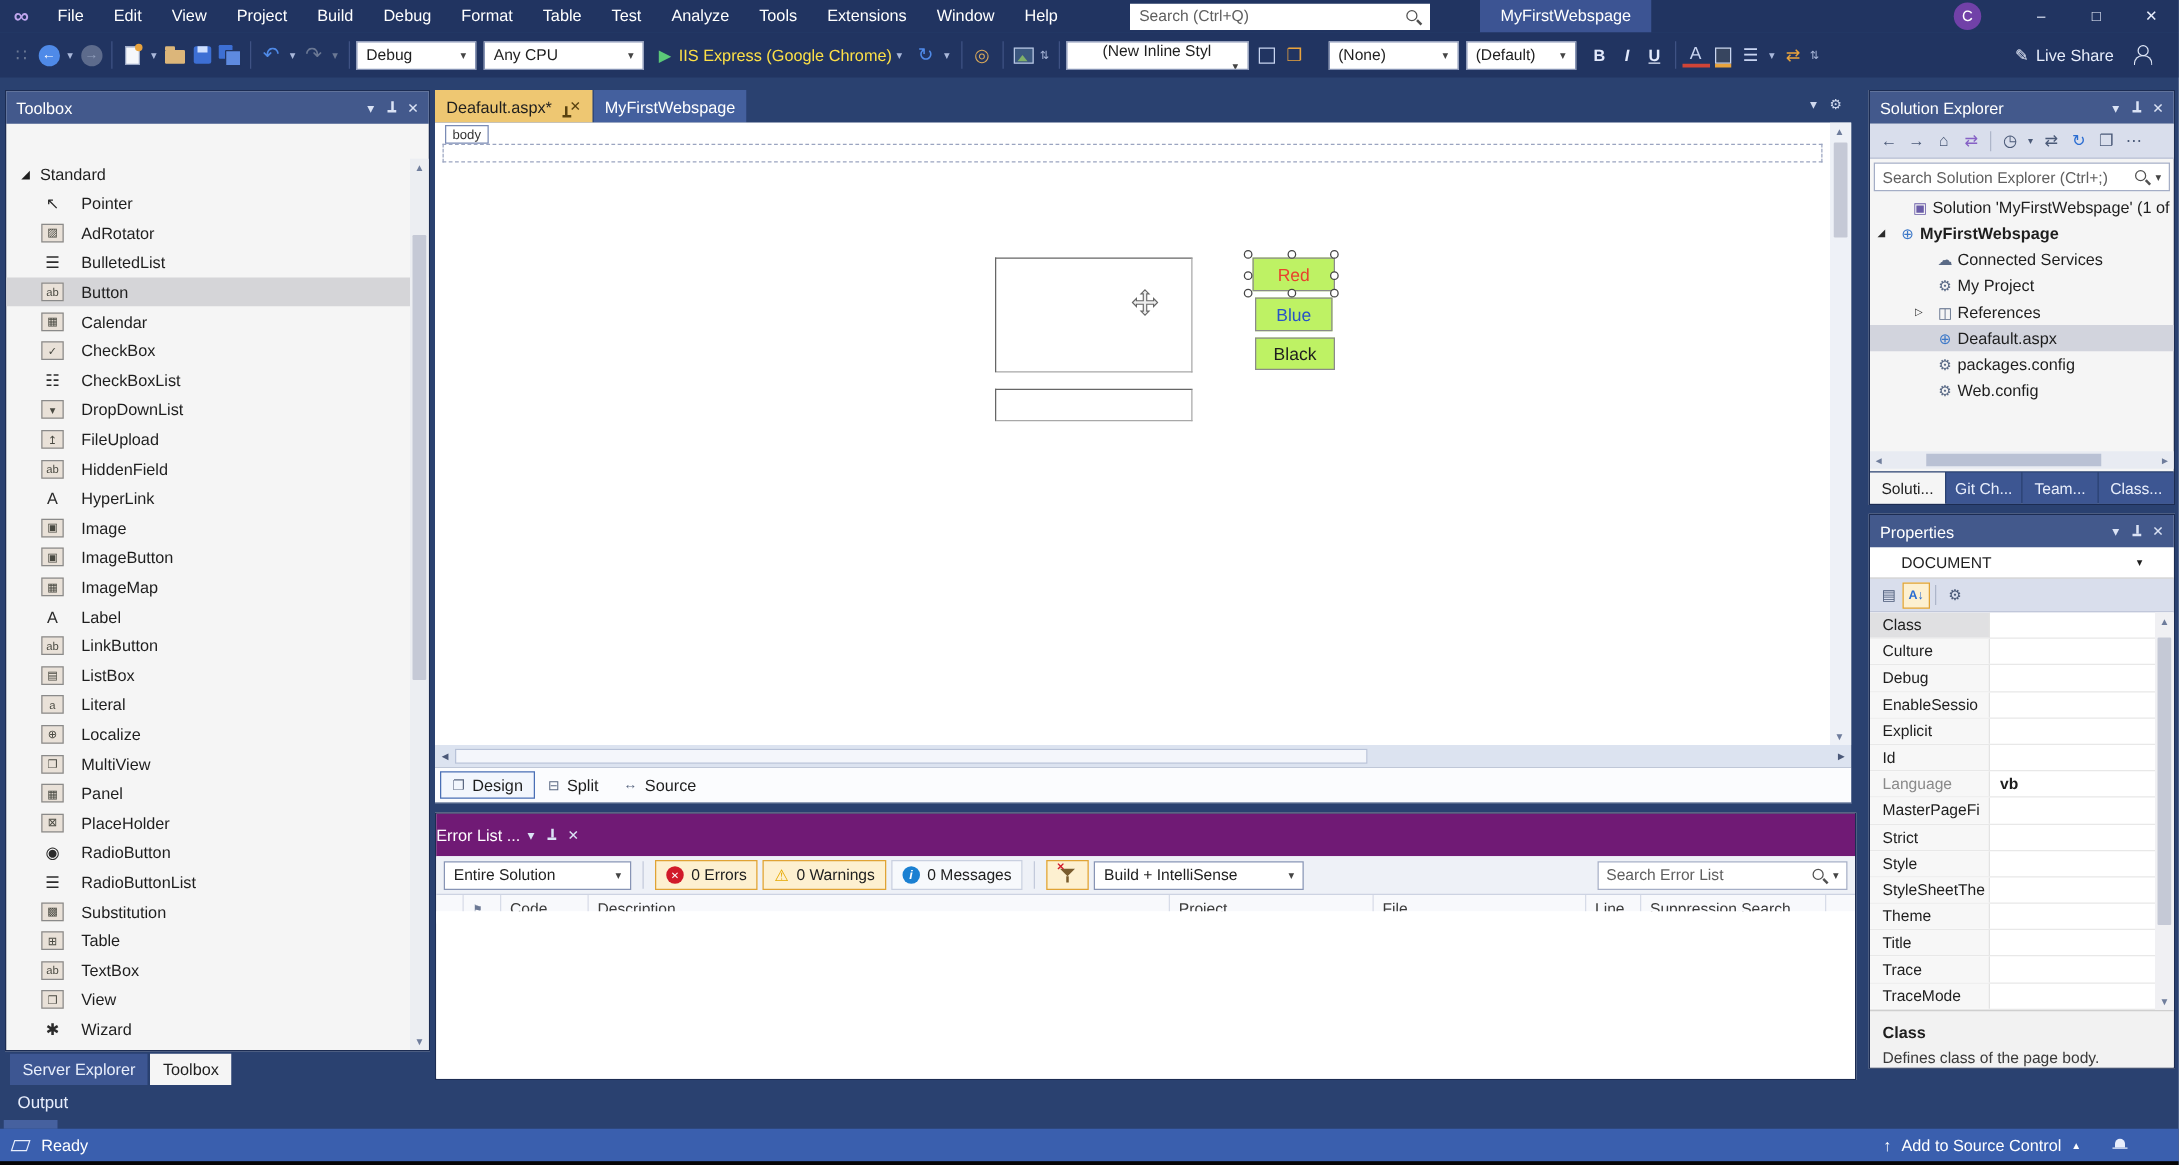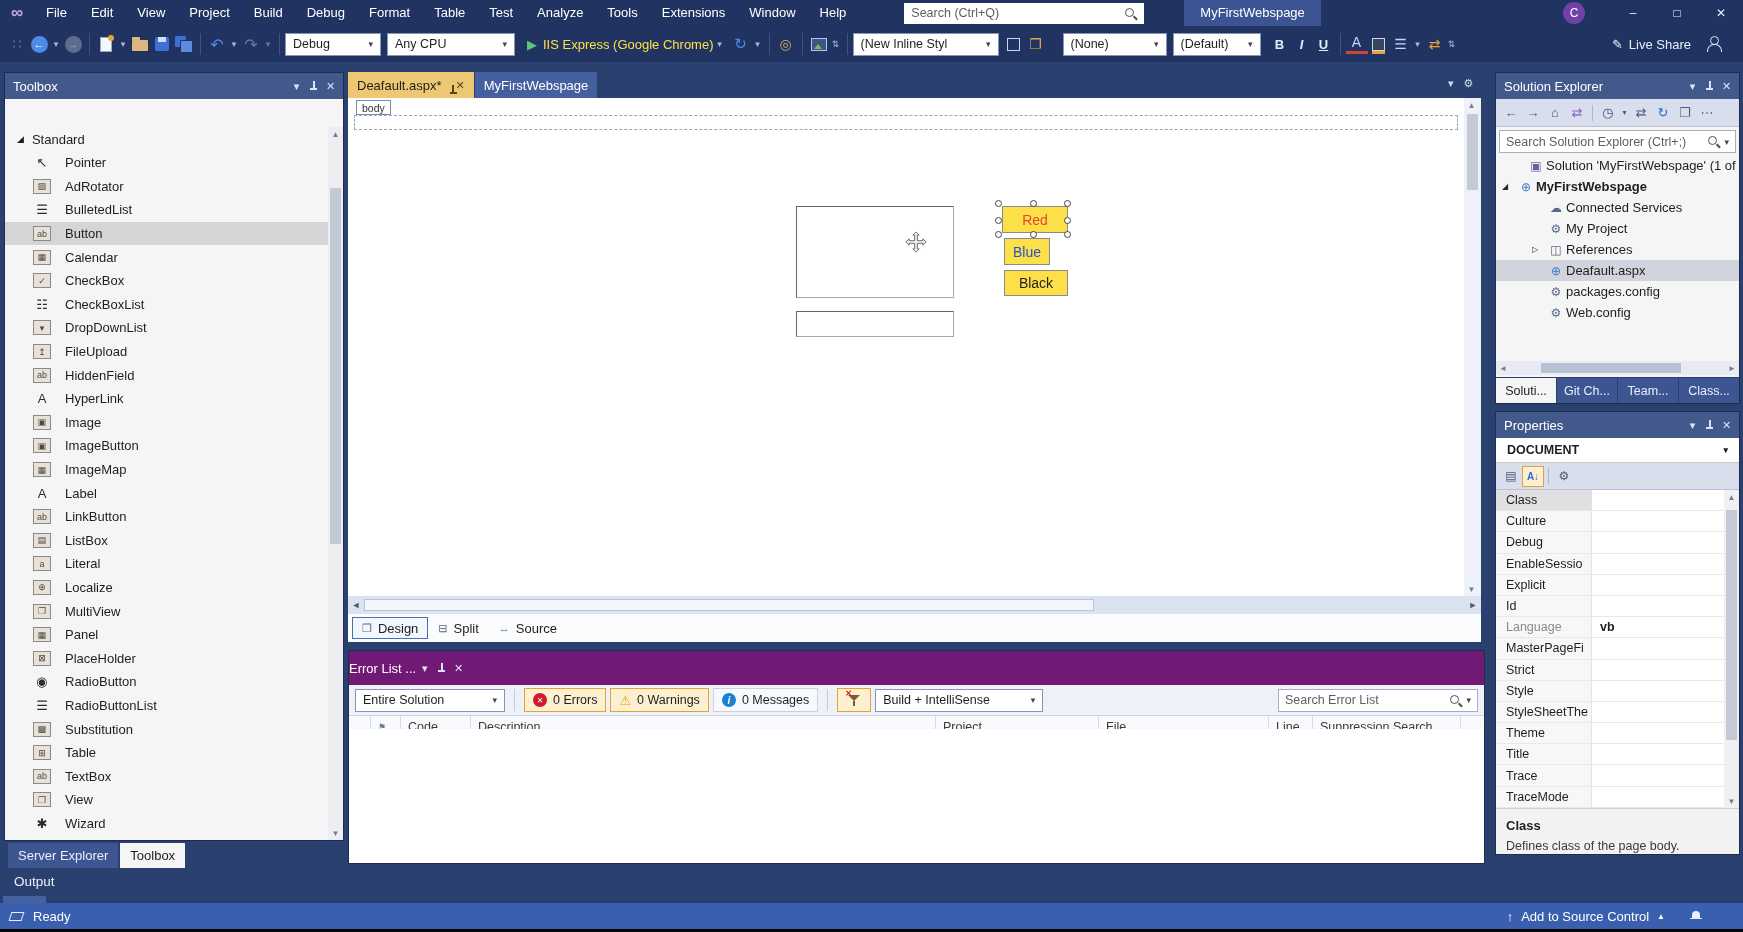--- a/index.html
+++ b/index.html
@@ -107,23 +107,23 @@
 .tab-pin{color:#5a4310;}
 .tab-close{font-size:11px;color:#5a4310;}
 .tabs-right{position:absolute;right:2px;top:5px;display:flex;gap:10px;color:#cfd8ee;font-size:11px;}
 .designer{position:absolute;left:348px;top:98px;width:1133px;height:498px;background:#fff;overflow:hidden;}
 .body-chip{position:absolute;left:8px;top:2px;border:1px solid #7a8bb5;background:#fff;font-size:10.5px;color:#333;padding:0 5px;height:15px;line-height:14px;}
 .dashed-band{position:absolute;left:6px;top:17px;width:1104px;height:15px;border:1px dashed #9aa4c0;}
 .ta-box{position:absolute;left:448px;top:108px;width:158px;height:92px;border:1px solid #a8a8a8;border-top-color:#666;border-left-color:#666;background:#fff;}
 .tb-box{position:absolute;left:448px;top:213px;width:158px;height:26px;border:1px solid #a8a8a8;border-top-color:#666;border-left-color:#666;background:#fff;}
 .move-cross{position:absolute;left:108px;top:24px;}
 .design-buttons{position:absolute;left:654px;top:108px;width:72px;height:96px;}
-.design-btn{position:absolute;background:#fde047;border:1px solid #8a8a8a;font-size:14px;display:flex;align-items:center;justify-content:center;}
+.design-btn{position:absolute;background:#bef264;border:1px solid #8a8a8a;font-size:14px;display:flex;align-items:center;justify-content:center;}
 .design-btn:nth-of-type(1){left:0;top:0;width:66px;height:27px;}
-.design-btn:nth-of-type(2){left:2px;top:32px;width:46px;height:27px;}
+.design-btn:nth-of-type(2){left:2px;top:32px;width:62px;height:27px;}
 .design-btn:nth-of-type(3){left:2px;top:64px;width:64px;height:26px;}
 .handle{position:absolute;width:7px;height:7px;border-radius:50%;background:#fff;border:1px solid #444;z-index:5;}
 .ed-vscroll{top:0;bottom:0;right:0;width:17px;background:#eef1f7;}
 .ed-vscroll .thumb{left:3px;}
 .hscroll{position:absolute;left:348px;top:596px;width:1133px;height:18px;background:#dce3f0;}
 .hscroll .arr{position:absolute;top:0;width:16px;height:18px;display:flex;align-items:center;justify-content:center;font-size:9px;color:#4a5878;}
 .hscroll .thumb{position:absolute;left:16px;top:3px;width:730px;height:12px;background:#f4f6fb;border:1px solid #b8c2d8;}
 .view-tabs{position:absolute;left:348px;top:614px;width:1133px;height:29px;background:#fbfcfe;display:flex;align-items:center;padding-left:4px;border-bottom:1px solid #2a4170;}
 .vtab{height:22px;display:flex;align-items:center;gap:6px;padding:0 9px;font-size:13px;color:#1e1e1e;border:1px solid transparent;}
 .vtab.active{border-color:#4a6fb5;background:#f2f6fd;}
@@ -175,21 +175,21 @@
 .c-purple{color:#6a5ca8;}
 .sx-hscroll{position:absolute;left:0;right:0;bottom:28px;height:14px;background:#e8ebf2;}
 .sx-hscroll .thumb{position:absolute;left:45px;top:2px;width:140px;height:10px;background:#b9c1d4;}
 .sx-hscroll .arr{position:absolute;top:0;height:14px;width:14px;display:flex;align-items:center;justify-content:center;font-size:8px;color:#6f7d9c;}
 .sx-tabs{position:absolute;left:0;right:0;bottom:0;height:26px;display:flex;gap:1px;background:#2a4170;padding-top:1px;}
 .sx-tab{flex:1;display:flex;align-items:center;justify-content:center;font-size:12.5px;background:#3d5692;color:#e8eefc;white-space:nowrap;overflow:hidden;}
 .sx-tab.active{background:#f5f5f5;color:#1e1e1e;}
 
 
 .props-panel{left:1495px;top:411px;width:245px;height:444px;}
-.doc-row{height:25px;background:#fff;border-bottom:1px solid #c6c6c6;display:flex;align-items:center;padding:0 11px;font-weight:bold;font-size:12.5px;}
+.doc-row{height:25px;background:#fff;border-bottom:1px solid #c6c6c6;display:flex;align-items:center;padding:0 25px;font-weight:normal;font-size:12.5px;}
 .doc-row .sel-caret{margin-left:auto;font-size:9px;}
 .props-toolbar{height:27px;}
 .pt-ico{width:22px;height:21px;display:flex;align-items:center;justify-content:center;font-size:12px;color:#4b5a78;border:1px solid transparent;}
 .pt-ico.sel{background:#fdf0d0;border-color:#e0a335;color:#2a6dd2;font-size:10px;font-weight:bold;}
 .prop-grid{position:absolute;left:0;right:0;top:78px;height:318px;overflow:hidden;background:#fff;}
 .prop-row{height:21.2px;display:flex;border-bottom:1px solid #e8e8e8;}
 .prop-name{width:96px;padding-left:10px;display:flex;align-items:center;border-right:1px solid #e3e3e3;background:#f7f7f7;white-space:nowrap;overflow:hidden;font-size:12.5px;}
 .prop-row.sel .prop-name{background:#e0e0e2;}
 .prop-name.muted{color:#8a8a8a;}
 .prop-value{flex:1;padding-left:8px;display:flex;align-items:center;font-weight:bold;font-size:12.5px;}
@@ -290,21 +290,21 @@
     <span class="tbi" style="color:#4f8ae8;font-size:15px;">↻</span>
     <span class="tbi caret">▾</span>
     <span class="sep"></span>
     <span class="tbi" style="color:#d8a85a;">◎</span>
     <span class="sep"></span>
     <span class="tbi">
         <span class="icon-pic"></span>
       </span>
     <span class="tbi caret">⇅</span>
     <span class="sep"></span>
-    <div class="tb-select" style="width:146px;">
+    <div class="tb-select" style="width:146px;flex-direction:column;">
       <span>(New Inline Styl</span>
       <span class="sel-caret">▾</span>
     </div>
     <span class="tbi" style="margin-left:4px;">
         <span class="box-ico"></span>
       </span>
     <span class="tbi" style="color:#e8a33d;">❐</span>
     <div class="tb-select" style="width:104px;margin-left:16px;">
       <span>(None)</span>
       <span class="sel-caret">▾</span>

